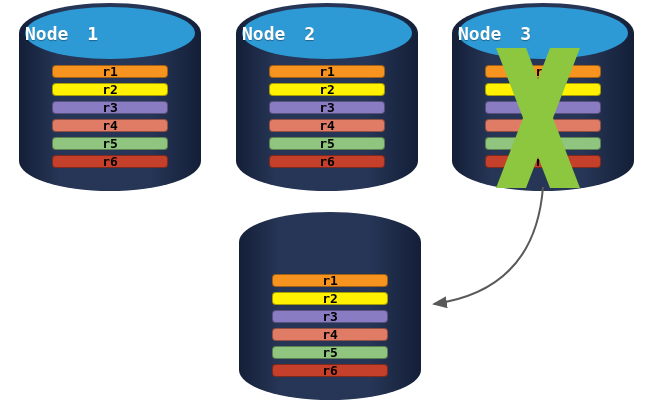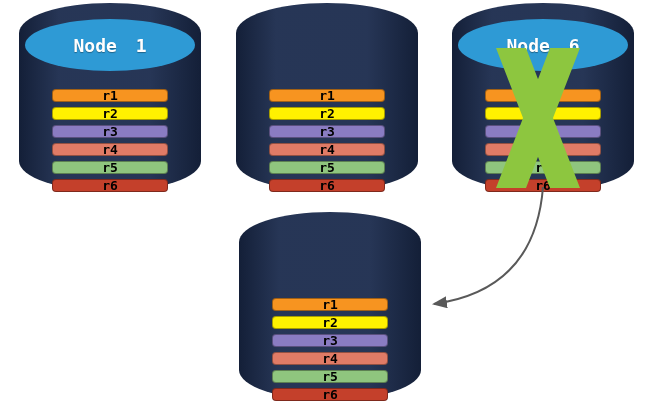--- a/index.html
+++ b/index.html
@@ -10,31 +10,31 @@
   .canvas{position:absolute;inset:0;}
   .node{position:absolute;width:182px;height:188px;}
   .cyl-body{
     position:absolute;inset:0;
     border-radius:91px / 30px;
     background-color:#1B2B4D;
     background-image:linear-gradient(90deg, rgba(0,0,0,.28) 0%, rgba(255,255,255,.05) 22%,
                      rgba(255,255,255,.05) 72%, rgba(0,0,0,.28) 100%);
   }
   .cyl-top{
-    position:absolute;top:16px;left:6px;right:6px;height:52px;
+    position:absolute;top:4px;left:6px;right:6px;height:52px;
     border-radius:50%;
     background-color:#2E9AD5;
-    display:flex;align-items:center;justify-content:center;
+    display:flex;align-items:center;
   }
   .node-label{
     color:#ffffff;font-weight:bold;font-size:18px;word-spacing:8px;
     text-shadow:0 1px 1px rgba(0,0,0,.35);
   }
   .replicas{
-    position:absolute;left:33px;top:62px;width:116px;margin-top:24px;
+    position:absolute;left:33px;top:62px;width:116px;
   }
   .replica{
     box-sizing:border-box;height:13px;margin-bottom:5px;
     border:1px solid rgba(0,0,0,.35);border-radius:4px;
     font-size:13px;font-weight:bold;color:#000;
     line-height:11px;text-align:center;
   }
   .fail-x{
     position:absolute;left:40px;top:45px;width:92px;height:140px;z-index:5;
   }
@@ -57,34 +57,37 @@
       <div class="replica" style="background-color: rgb(255, 241, 0);">r2</div>
       <div class="replica" style="background-color: rgb(138, 124, 194);">r3</div>
       <div class="replica" style="background-color: rgb(224, 123, 102);">r4</div>
       <div class="replica" style="background-color: rgb(143, 197, 126);">r5</div>
       <div class="replica" style="background-color: rgb(196, 64, 43);">r6</div>
     </div>
   </div>
 
   <div class="node" style="left:236px;top:3px">
     <div class="cyl-body" style="background-color: rgb(27, 43, 77);"></div>
+    <div class="cyl-top" style="background-color: rgb(46, 154, 213);">
+      <span class="node-label">Node 2</span>
+    </div>
     <div class="replicas">
       <div class="replica" style="background-color: rgb(247, 148, 32);">r1</div>
       <div class="replica" style="background-color: rgb(255, 241, 0);">r2</div>
       <div class="replica" style="background-color: rgb(138, 124, 194);">r3</div>
       <div class="replica" style="background-color: rgb(224, 123, 102);">r4</div>
       <div class="replica" style="background-color: rgb(143, 197, 126);">r5</div>
       <div class="replica" style="background-color: rgb(196, 64, 43);">r6</div>
     </div>
   </div>
 
   <div class="node" style="left:452px;top:3px">
     <div class="cyl-body" style="background-color: rgb(27, 43, 77);"></div>
     <div class="cyl-top" style="background-color: rgb(46, 154, 213);">
-      <span class="node-label">Node 6</span>
+      <span class="node-label">Node 3</span>
     </div>
     <div class="replicas">
       <div class="replica" style="background-color: rgb(247, 148, 32);">r1</div>
       <div class="replica" style="background-color: rgb(255, 241, 0);">r2</div>
       <div class="replica" style="background-color: rgb(138, 124, 194);">r3</div>
       <div class="replica" style="background-color: rgb(224, 123, 102);">r4</div>
       <div class="replica" style="background-color: rgb(143, 197, 126);">r5</div>
       <div class="replica" style="background-color: rgb(196, 64, 43);">r6</div>
     </div>
     <svg class="fail-x" viewBox="0 0 92 140">

